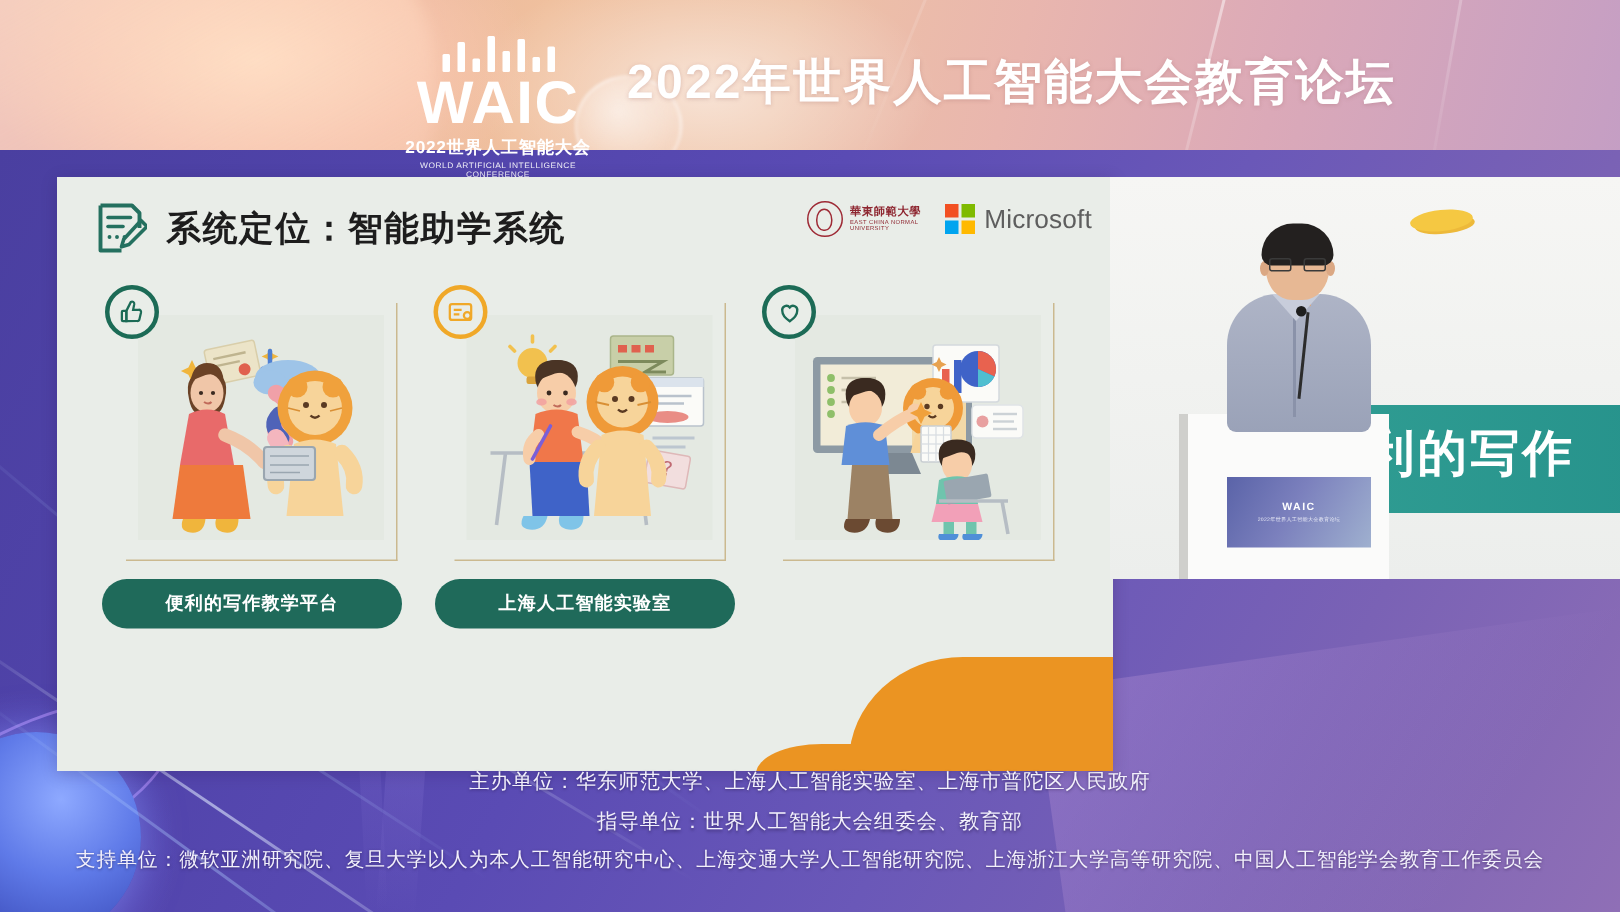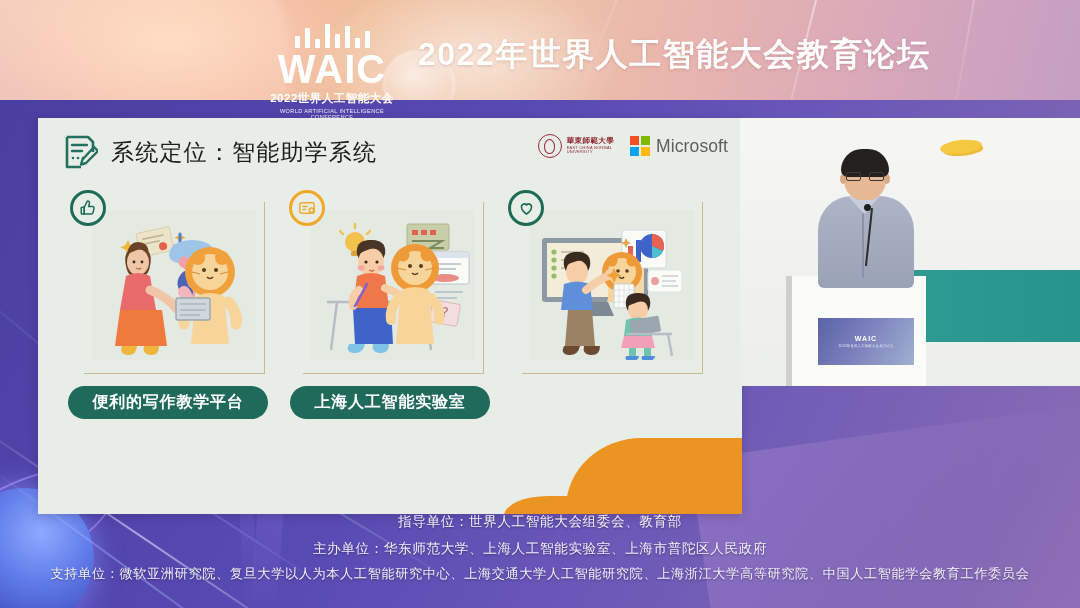--- a/index.html
+++ b/index.html
@@ -107,21 +107,21 @@
     border-top-left-radius:76px 70px;
   }
   .slide-orange::after {
     content:""; position:absolute; left:-62px; bottom:0; width:70px; height:20px;
     background:#eb9422; border-top-left-radius:44px 20px;
   }
 
   .slide-head { position:absolute; left:26px; top:16px; display:flex; align-items:center; gap:13px; }
   .doc-icon { width:34px; height:36px; }
   .slide-title {
-    font-size:23px; font-weight:400; color:#1d1d1d; letter-spacing:1.2px;
+    font-size:23px; font-weight:700; color:#1d1d1d; letter-spacing:1.2px;
     font-family:"DejaVu Sans", sans-serif;
   }
 
   .slide-logos { position:absolute; right:14px; top:16px; display:flex; align-items:center; gap:16px; }
   .ecnu-logo { display:flex; align-items:center; gap:5px; }
   .ecnu-seal {
     width:24px; height:24px; border-radius:50%; border:1.6px solid #9e2a35;
     display:flex; align-items:center; justify-content:center; position:relative;
   }
   .ecnu-seal::after {
@@ -150,21 +150,21 @@
   .badge {
     position:absolute; left:0px; top:0px; width:36px; height:36px; border-radius:50%;
     display:flex; align-items:center; justify-content:center; background:#e9ede8; z-index:3;
   }
   .badge.green { border:3px solid #1c6b56; color:#1c6b56; }
   .badge.amber { border:3px solid #f0a828; color:#f0a828; }
 
   .pills { position:absolute; left:30px; top:268px; width:644px; display:flex; gap:22px; }
   .pill {
     width:200px; height:33px; border-radius:17px; background:#1f6a5a;
-    color:#fff; font-size:16px; font-weight:700; letter-spacing:.8px;
+    color:#fff; font-size:12px; font-weight:700; letter-spacing:.8px;
     display:flex; align-items:center; justify-content:center;
     font-family:"DejaVu Sans", sans-serif;
   }
 
   
   #video-panel {
     position:absolute; left:740px; top:118px; width:340px; height:268px;
     background:#f2f2f0; overflow:hidden; z-index:6;
   }
   .vp-wall { position:absolute; inset:0; background:linear-gradient(180deg,#f6f6f4,#eceeec); }
@@ -534,20 +534,21 @@
     <div class="pill">上海人工智能实验室</div>
   </div>
 
   <div class="slide-orange"></div>
 </div>
 
 <div id="video-panel">
   <div class="vp-wall"></div>
   <div class="vp-yellow"></div>
   <div class="vp-screen-green"></div>
+  <div class="vp-screen-text">利的写作</div>
 
   <div class="podium">
     <div class="podium-placard">
       <div class="pp-waic">WAIC</div>
       <div class="pp-line">2022年世界人工智能大会教育论坛</div>
     </div>
   </div>
 
   <div class="speaker">
     <div class="sp-body"></div>
@@ -561,16 +562,16 @@
     <div class="sp-glasses">
         <i style="left:0"></i>
         <i style="right:0"></i>
       </div>
     <div class="mic-stand"></div>
     <div class="mic-head"></div>
   </div>
 </div>
 
 <div id="footer">
+  <div class="ft-line">主办单位：华东师范大学、上海人工智能实验室、上海市普陀区人民政府</div>
   <div class="ft-line">指导单位：世界人工智能大会组委会、教育部</div>
-  <div class="ft-line">主办单位：华东师范大学、上海人工智能实验室、上海市普陀区人民政府</div>
   <div class="ft-line wide">支持单位：微软亚洲研究院、复旦大学以人为本人工智能研究中心、上海交通大学人工智能研究院、上海浙江大学高等研究院、中国人工智能学会教育工作委员会</div>
 </div>
 
 </body></html>

